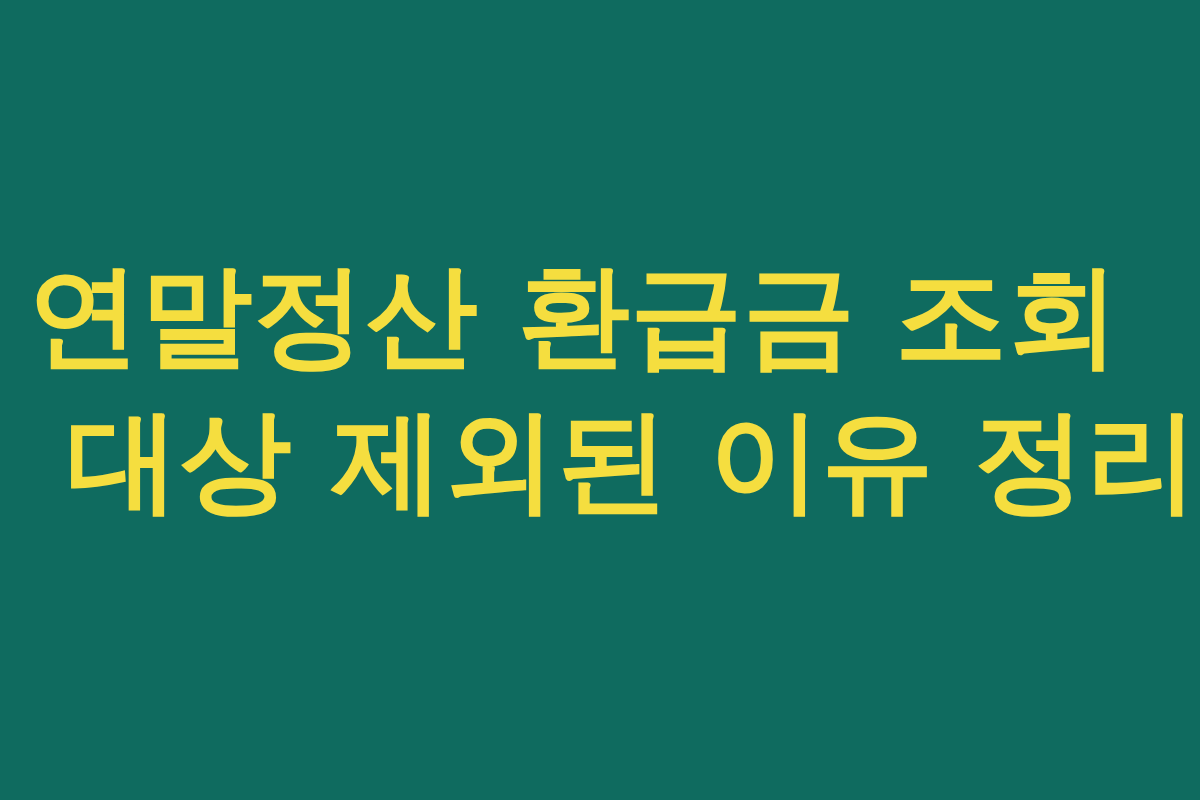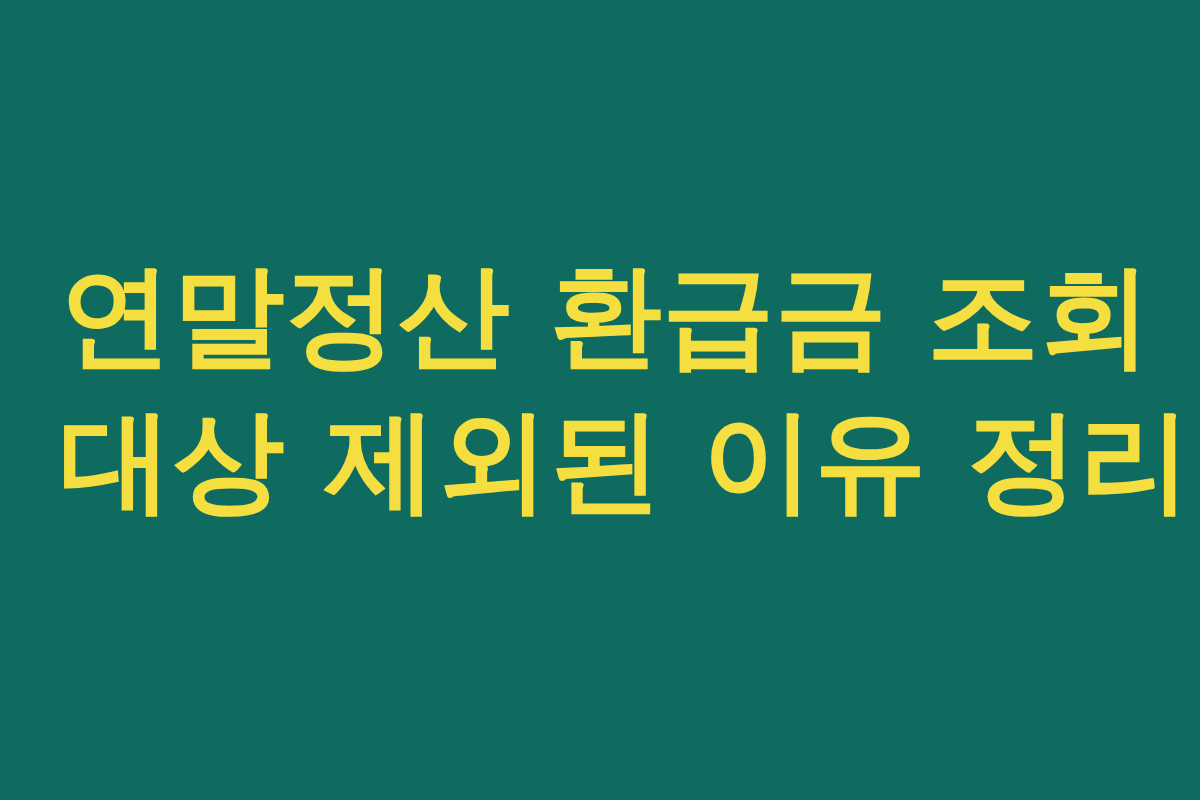--- a/index.html
+++ b/index.html
@@ -21,21 +21,21 @@
     height: 800px;
     box-sizing: border-box;
     display: flex;
     align-items: center;
     justify-content: center;
     background-color: #0F6B5F;
   }
 
   .title-block {
     width: 100%;
-    padding: 0 60px;
+    padding: 0 28px;
     box-sizing: border-box;
     text-align: left;
     
     transform: translateY(-11px);
   }
 
   .title-line {
     display: block;
     color: #F5DE3F;
     font-family: "DejaVu Sans", "Liberation Sans", sans-serif;
@@ -44,20 +44,21 @@
     line-height: 1.26;
     letter-spacing: 0.005em;
     white-space: nowrap;
     
     text-rendering: geometricPrecision;
     -webkit-font-smoothing: antialiased;
   }
 
   .title-line + .title-line {
     margin-top: 4px;
+    margin-left: 39px;
   }
 </style>
 </head>
 <body>
 
 <div class="thumbnail-card">
 
   <div class="title-block">
 
     <span class="title-line">연말정산 환급금 조회</span>

